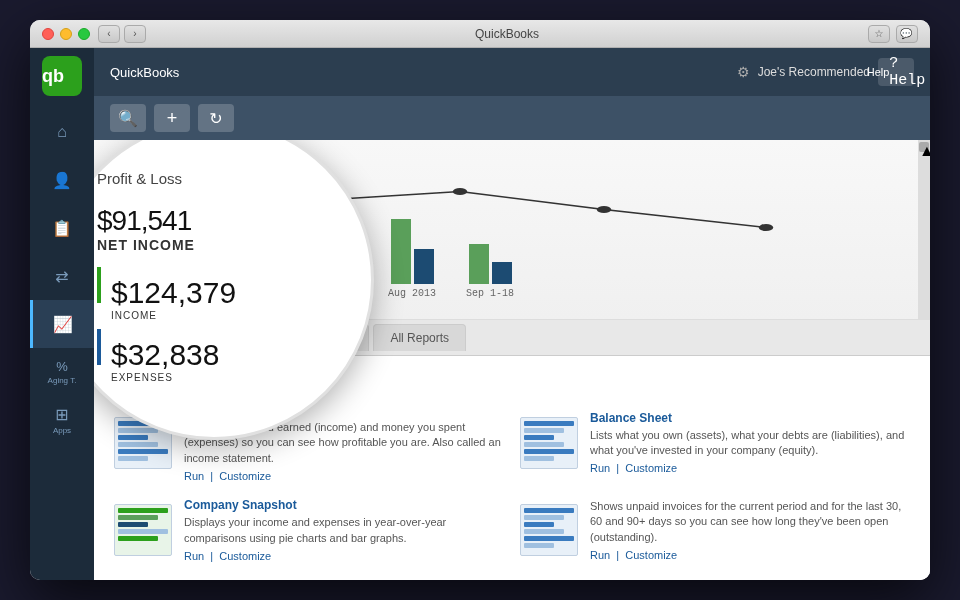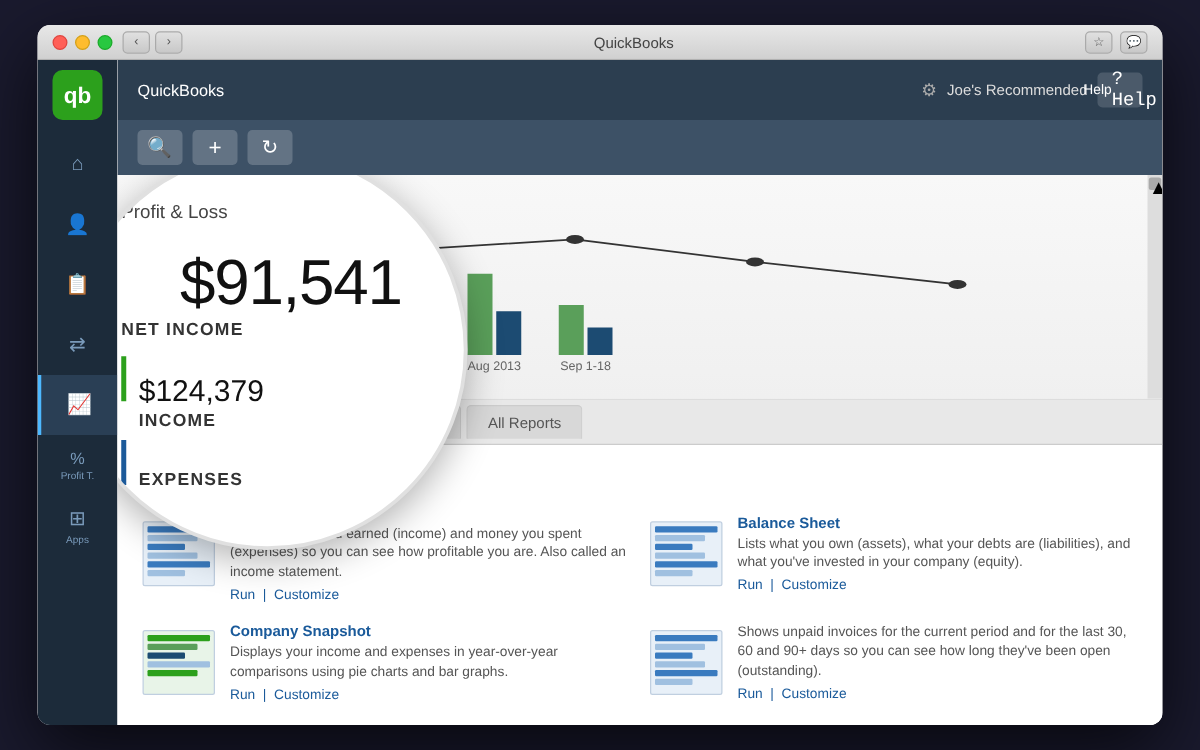--- a/index.html
+++ b/index.html
@@ -90,21 +90,21 @@
       padding-top: 8px;
       flex-shrink: 0;
     }
     .sidebar-logo {
       width: 40px;
       height: 40px;
       background: #2ca01c;
       border-radius: 8px;
       display: flex;
       align-items: center;
-      justify-content: center;
+      justify-content: flex-start;
       color: white;
       font-size: 18px;
       font-weight: bold;
       margin-bottom: 12px;
     }
     .sidebar-item {
       width: 100%;
       height: 48px;
       display: flex;
       flex-direction: column;
@@ -271,20 +271,21 @@
       display: flex;
       align-items: flex-end;
       gap: 30px;
       height: 120px;
     }
     .chart-group {
       display: flex;
       flex-direction: column;
       align-items: center;
       gap: 4px;
+      font-family: Liberation Mono, monospace;
     }
     .bar-pair {
       display: flex;
       gap: 3px;
       align-items: flex-end;
     }
     .bar-income {
       width: 20px;
       background: #5a9f5a;
     }
@@ -391,25 +392,24 @@
       font-weight: 700;
       color: #222;
       margin-bottom: 2px;
     }
     .magnify-content .page-subtitle {
       font-size: 15px;
       color: #444;
       margin-bottom: 18px;
     }
     .magnify-content .net-income {
-      font-size: 51px;
+      font-size: 28px;
       font-weight: 300;
       color: #111;
       letter-spacing: -1px;
-      margin-left: 47px;
     }
     .magnify-content .net-income-label {
       font-size: 14px;
       font-weight: 700;
       color: #333;
       letter-spacing: 1px;
       margin-bottom: 14px;
     }
     .magnify-content .income-row {
       display: flex;
@@ -423,27 +423,27 @@
       background: #2ca01c;
       flex-shrink: 0;
     }
     .magnify-content .expense-bar {
       width: 4px;
       height: 36px;
       background: #1c5a9a;
       flex-shrink: 0;
     }
     .magnify-content .amount {
-      font-size: 24px;
+      font-size: 30px;
       font-weight: 300;
       color: #111;
     }
     .magnify-content .amount-label {
-      font-size: 14px;
-      font-weight: 700;
+      font-size: 10px;
+      font-weight: 400;
       color: #333;
       letter-spacing: 1px;
     }
 
     
     .content-scroll::-webkit-scrollbar { width: 12px; }
     .content-scroll::-webkit-scrollbar-track { background: #e0e0e0; }
     .content-scroll::-webkit-scrollbar-thumb { background: #aaa; border-radius: 6px; }
   </style>
 </head>
@@ -484,21 +484,21 @@
         <span class="sidebar-icon">📋</span>
       </div>
       <div class="sidebar-item">
         <span class="sidebar-icon">⇄</span>
       </div>
       <div class="sidebar-item active">
         <span class="sidebar-icon">📈</span>
       </div>
       <div class="sidebar-item">
         <span class="sidebar-icon" style="font-size:13px;">%</span>
-        <span class="sidebar-label">Profit T.</span>
+        <span class="sidebar-label">Aging T.</span>
       </div>
       <div class="sidebar-item">
         <span class="sidebar-icon">⊞</span>
         <span class="sidebar-label">Apps</span>
       </div>
     </div>
 
     <div class="main-area">
 
       <div class="toolbar">
@@ -539,20 +539,21 @@
             <div class="income-row">
               <div class="income-bar"></div>
               <div>
                 <div class="amount">$124,379</div>
                 <div class="amount-label">INCOME</div>
               </div>
             </div>
             <div class="income-row">
               <div class="expense-bar"></div>
               <div>
+                <div class="amount">$32,838</div>
                 <div class="amount-label">EXPENSES</div>
               </div>
             </div>
           </div>
         </div>
 
         <div class="chart-preview">
 
           <svg class="chart-line" viewBox="0 0 420 100" preserveAspectRatio="none" style="position:absolute;top:20px;left:60px;right:20px;width:calc(100% - 80px);height:90px;">
             <polyline points="20,30 90,45 170,35 250,55 340,75" fill="none" stroke="#333" stroke-width="1.5"></polyline>

